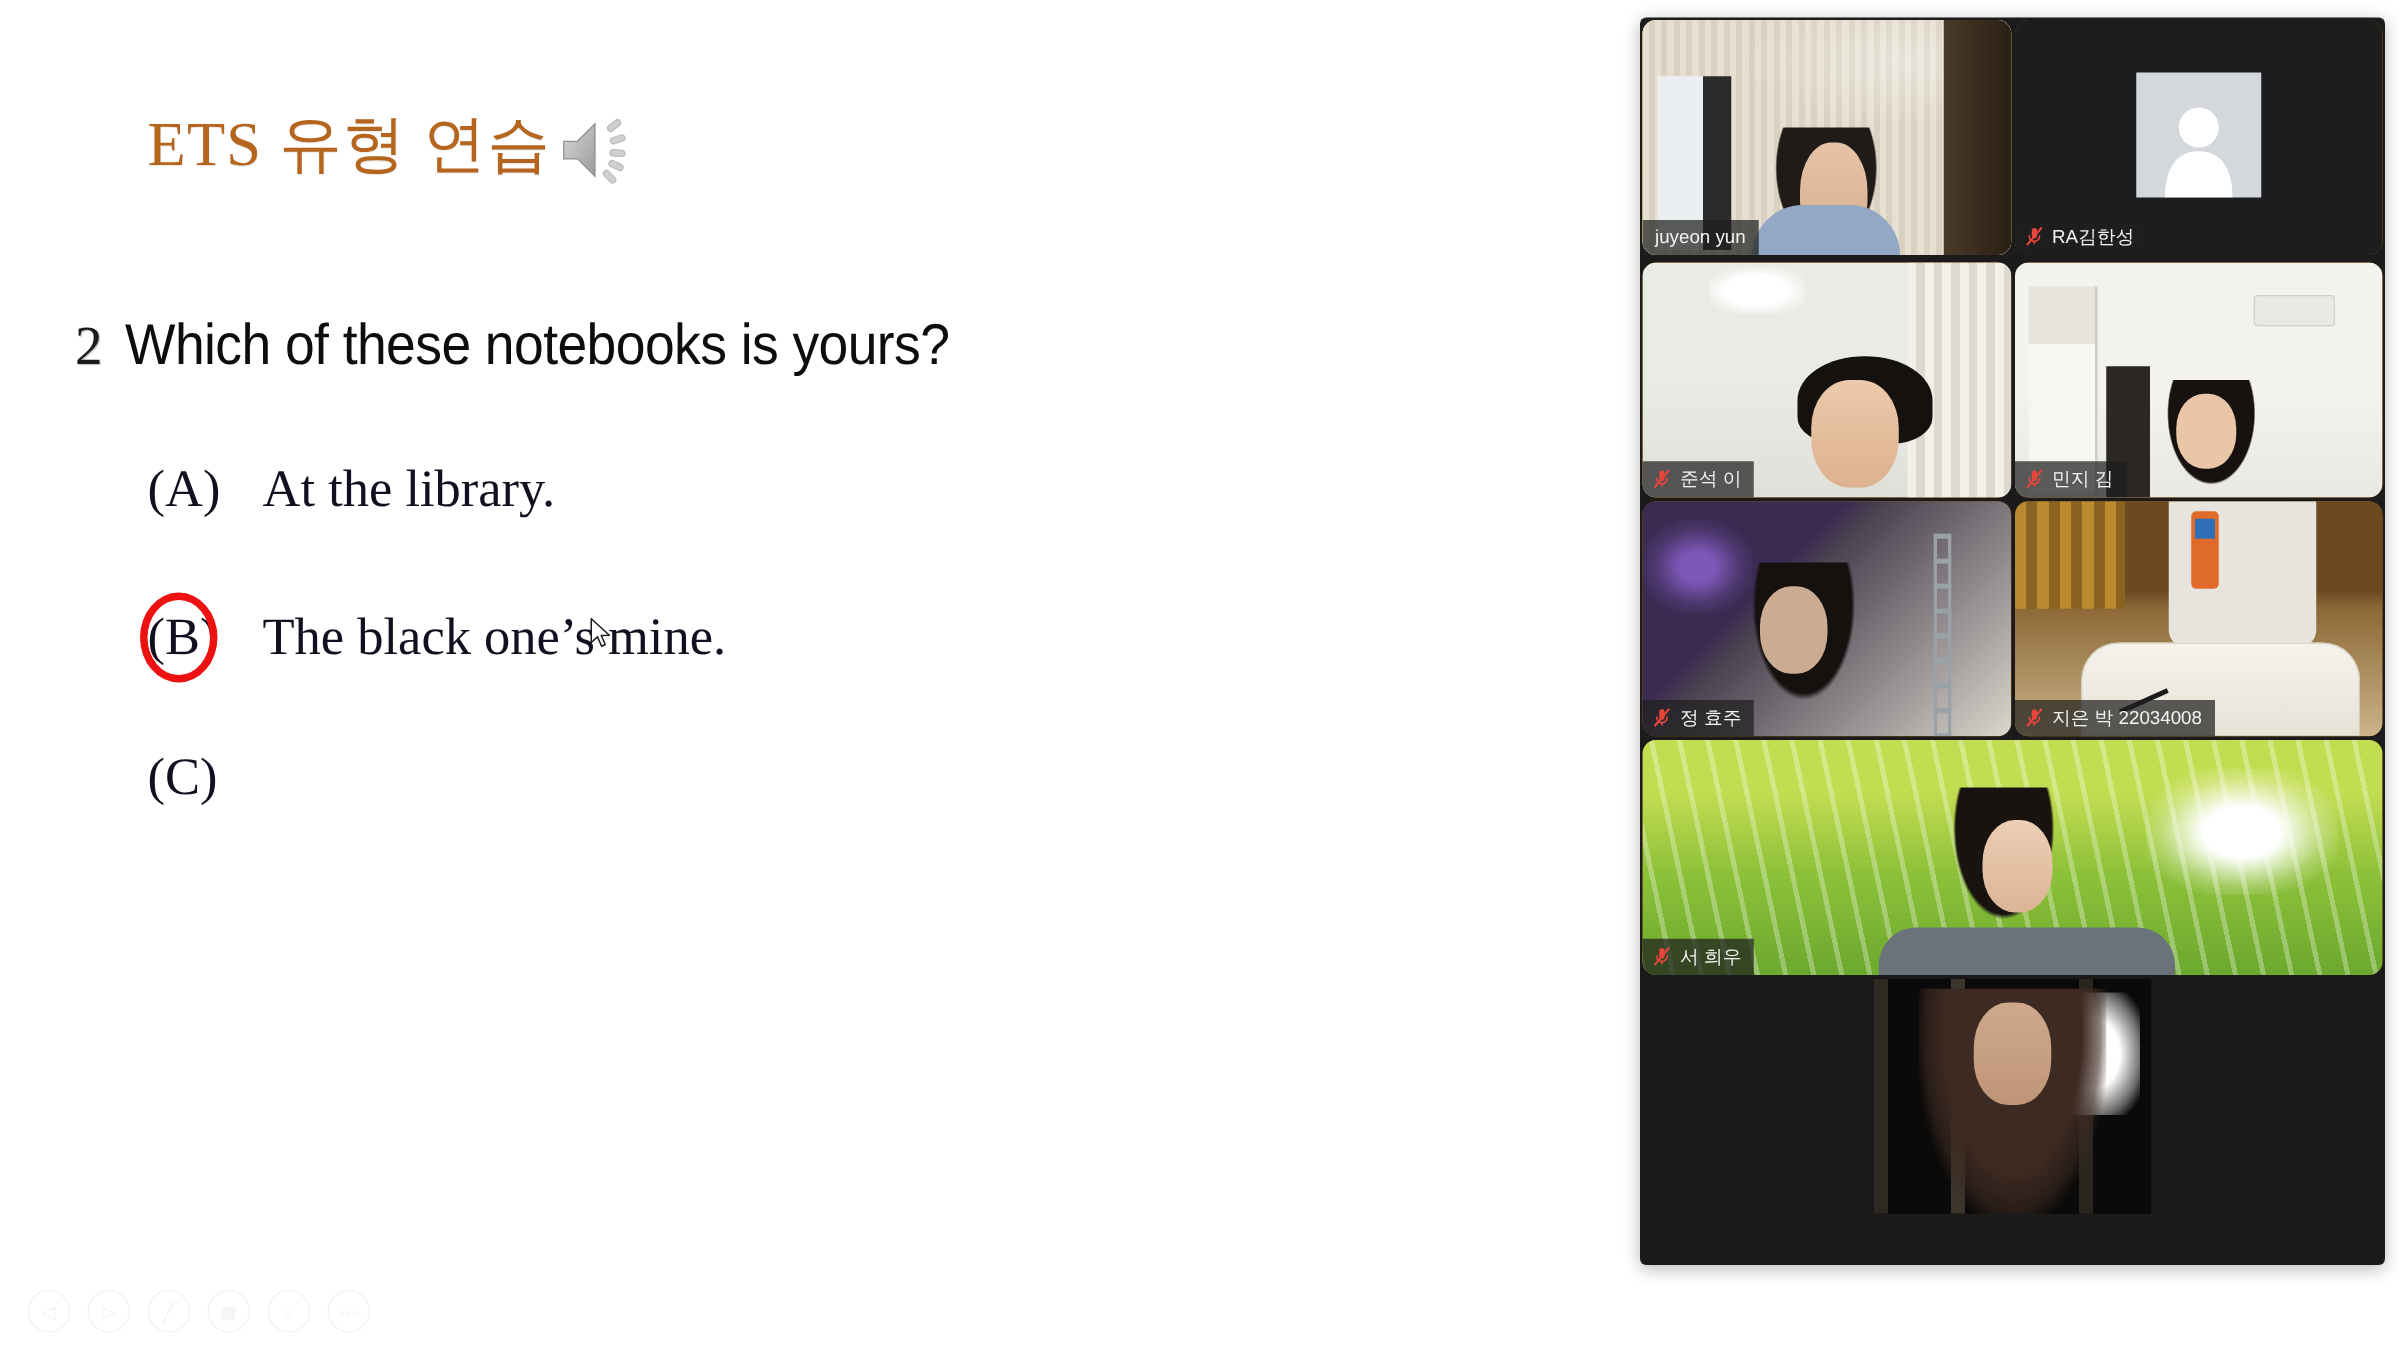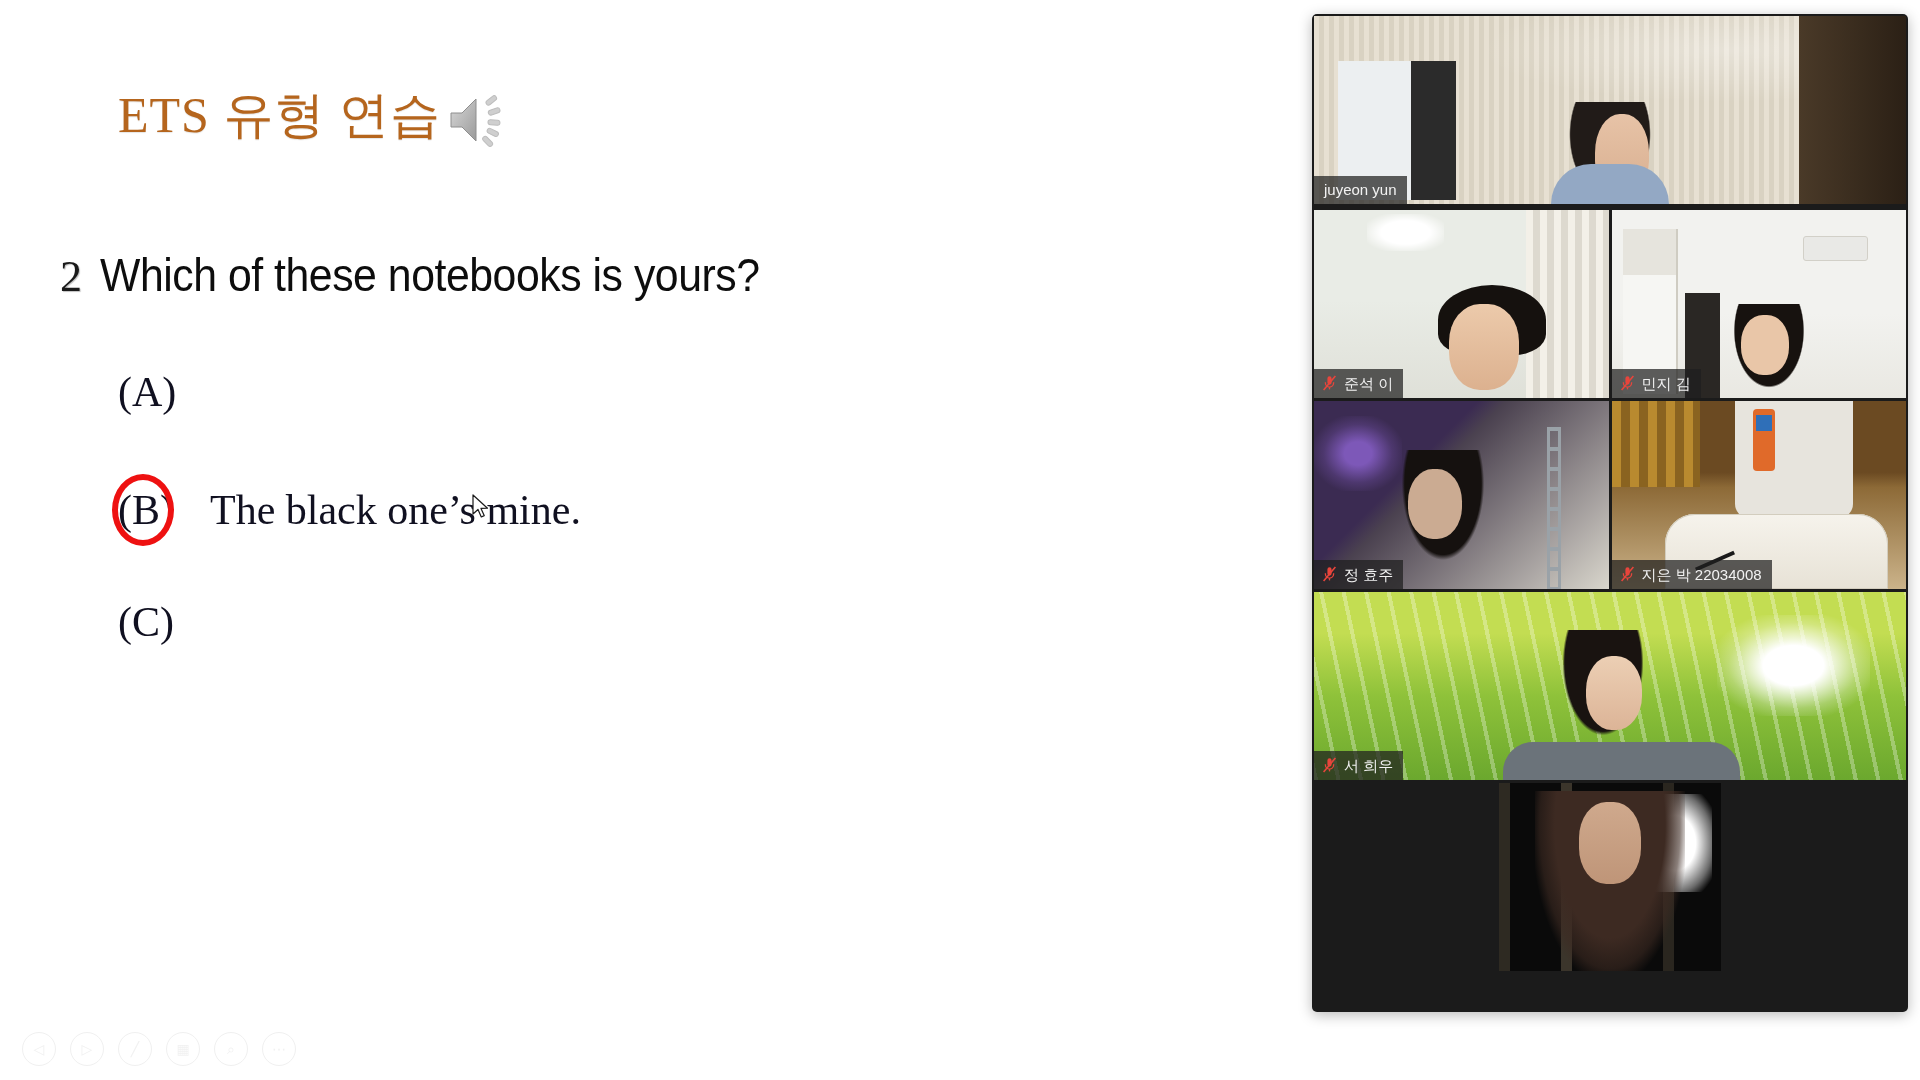--- a/index.html
+++ b/index.html
@@ -79,21 +79,21 @@
     width: 596px; height: 998px;
     background: #1b1b1b;
     border-radius: 5px;
     box-shadow: 0 3px 14px rgba(0,0,0,0.28);
     overflow: hidden;
     padding: 2px;
   }
   .vrow { display: flex; width: 100%; gap: 3px; margin-bottom: 3px; }
   .tile {
     position: relative; flex: 1 1 0; height: 188px;
-    background: #a16207; overflow: hidden;
+    background: #a16207; overflow: hidden; border-radius: 11px;
   }
   .tile.active { outline: 3px solid #d9e84a; outline-offset: -3px; }
   .tile .scene { position: absolute; inset: 0; }
 
   .namebar {
     position: absolute; left: 0; bottom: 0;
     background: rgba(30,30,30,0.72);
     color: #f2f2f2;
     font-family: "Liberation Sans", sans-serif;
     font-size: 15px; line-height: 15px;
@@ -259,20 +259,21 @@
       </span>
     </div>
 
     <div class="q-row">
       <span class="q-num">2</span>
       <span class="q-text">Which of these notebooks is yours?</span>
     </div>
 
     <div class="opt" id="optA">
       <span class="letter">(A)</span>
+      <span class="body">At the library.</span>
     </div>
 
     <div class="opt" id="optB">
       <span class="letter">(B)</span>
       <span class="body">The black one’s mine.</span>
     </div>
 
     <div class="red-ring"></div>
 
     <div class="opt" id="optC">
@@ -314,20 +315,39 @@
         <div class="scene sc-juyeon">
           <div class="hair-j"></div>
           <div class="face-j"></div>
           <div class="body-j"></div>
         </div>
         <div class="namebar noicon">
           <span>juyeon yun</span>
         </div>
       </div>
 
+      <div class="tile">
+        <div class="scene" style="background:#1d1d1d">
+          <div class="avatar-box">
+            <svg class="avatar-silhouette" viewBox="0 0 62 78" aria-hidden="true">
+              <circle cx="31" cy="22" r="16" fill="#ffffff"></circle>
+              <path d="M31 41 C13 41 4 55 4 78 L58 78 C58 55 49 41 31 41 z" fill="#ffffff"></path>
+            </svg>
+          </div>
+        </div>
+        <div class="namebar">
+          <svg class="mic-off" viewBox="0 0 15 16" aria-hidden="true">
+            <path d="M7.5 1.3 a2.1 2.1 0 0 1 2.1 2.1 v4.2 a2.1 2.1 0 0 1 -4.2 0 V3.4 A2.1 2.1 0 0 1 7.5 1.3 z" fill="#e8453c"></path>
+            <path d="M3.4 7.2 v0.8 a4.1 4.1 0 0 0 8.2 0 V7.2" fill="none" stroke="#e8453c" stroke-width="1.3"></path>
+            <path d="M7.5 12.1 v2.3" stroke="#e8453c" stroke-width="1.3"></path>
+            <path d="M1.6 15 L13.4 1" stroke="#e8453c" stroke-width="1.6"></path>
+          </svg>
+          <span>RA김한성</span>
+        </div>
+      </div>
     </div>
 
     <div class="vrow">
 
     </div>
 
     <div class="vrow">
       <div class="tile">
         <div class="scene sc-junseok">
           <div class="curtain"></div>

